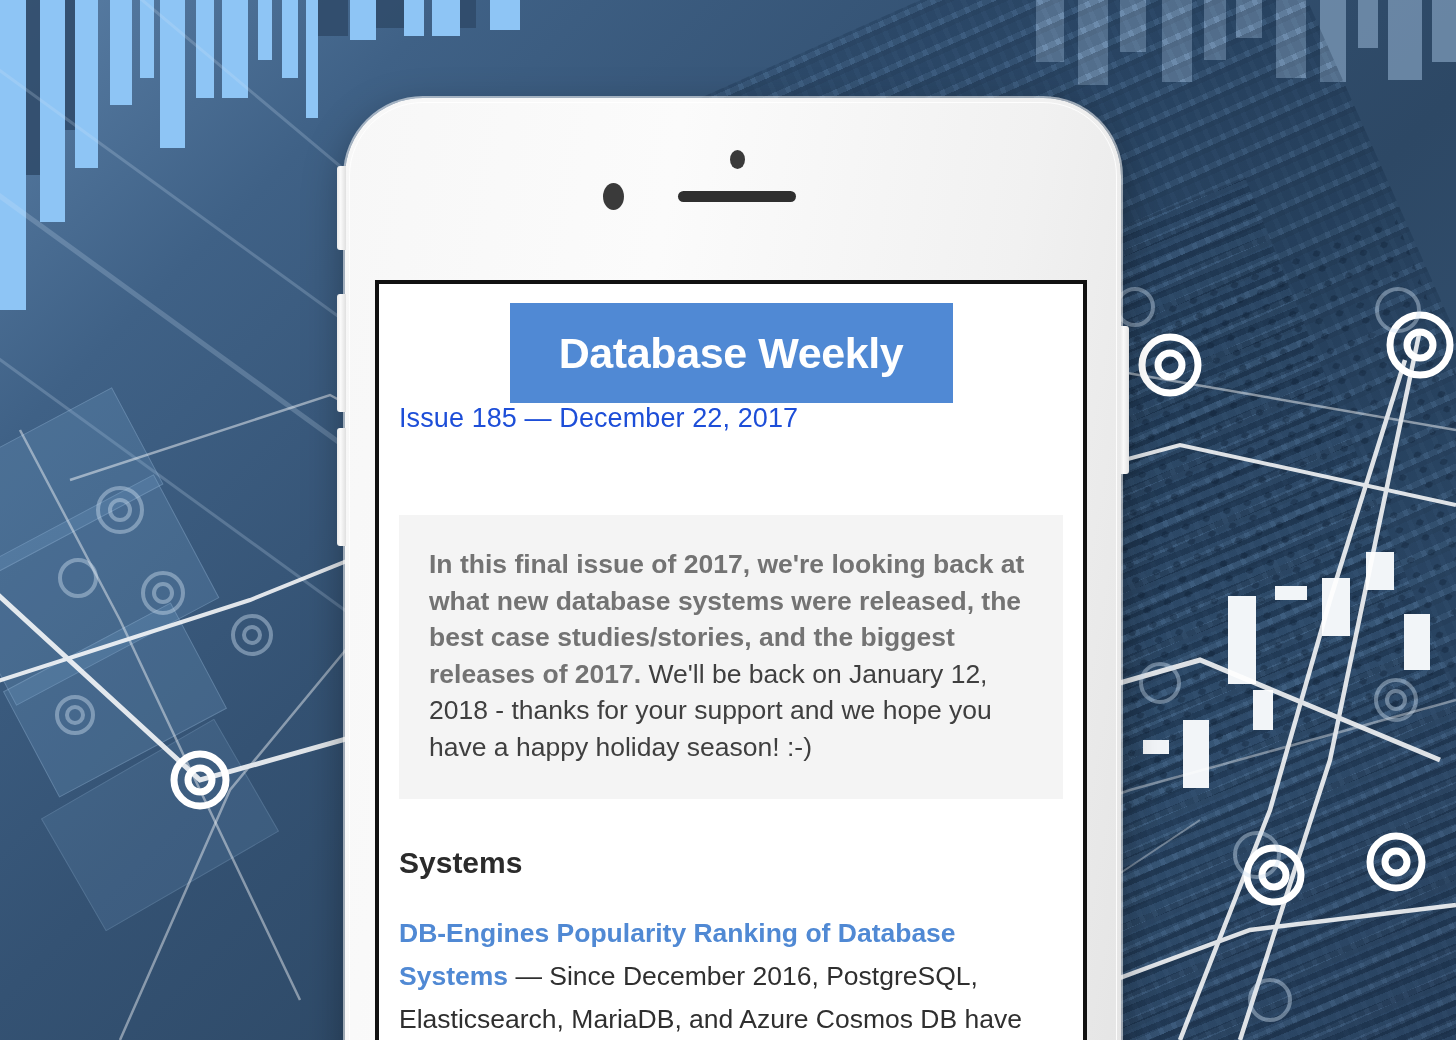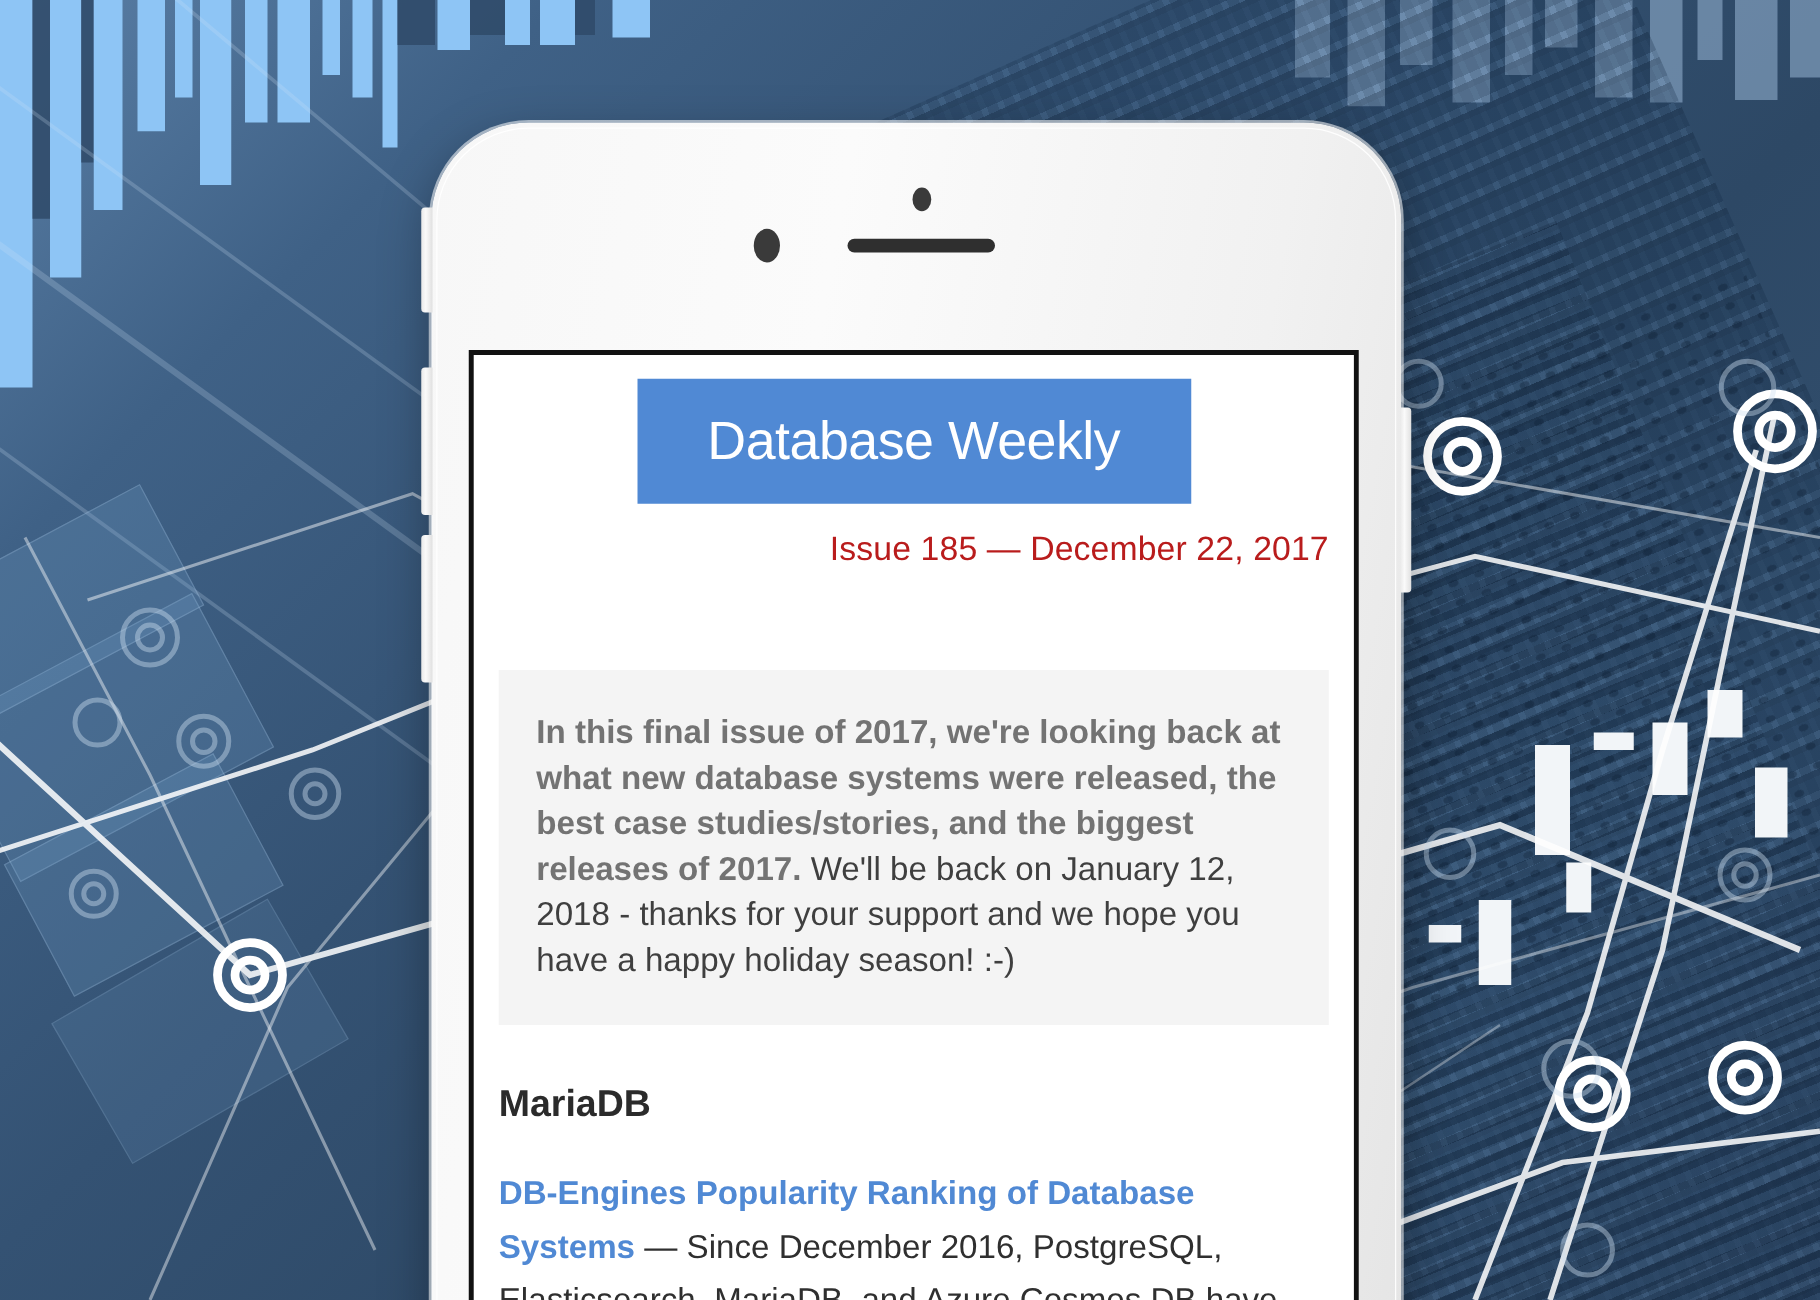--- a/index.html
+++ b/index.html
@@ -190,30 +190,29 @@
     width: 443px;
     height: 100px;
     background: #5089d4;
     display: flex;
     align-items: center;
     justify-content: center;
   }
   .masthead-title {
     color: #ffffff;
     font-size: 43px;
-    font-weight: normal;
+    font-weight: bold;
     letter-spacing: -0.4px;
     line-height: 1;
   }
 
   .issue-line {
-    text-align: right;
-    color: #b91c1c;
+    text-align: left;
+    color: #1d4ed8;
     font-size: 27px;
-    margin-top: 21px;
     letter-spacing: .1px;
   }
 
   .intro-box {
     margin: 81px 0 0 0;
     background: #f4f4f4;
     padding: 31px 30px 34px 30px;
   }
   .intro-text {
     font-size: 26.5px;
@@ -386,21 +385,21 @@
           </div>
 
           <div class="issue-line">Issue 185 — December 22, 2017</div>
 
           <div class="intro-box">
             <p class="intro-text">
               <b>In this final issue of 2017, we're looking back at what new database systems were released, the best case studies/stories, and the biggest releases of 2017.</b><span> We'll be back on January 12, 2018 - thanks for your support and we hope you have a happy holiday season! :-)</span>
             </p>
           </div>
 
-          <h2 class="section-heading">MariaDB</h2>
+          <h2 class="section-heading">Systems</h2>
 
           <p class="item">
             <a class="item-link" href="#">DB-Engines Popularity Ranking of Database Systems</a><span class="item-dash"> — </span><span>Since December 2016, PostgreSQL, Elasticsearch, MariaDB, and Azure Cosmos DB have shown the biggest gains. Oracle,</span>
           </p>
 
         </div>
       </div>
     </div>
   </div>
 </div>

